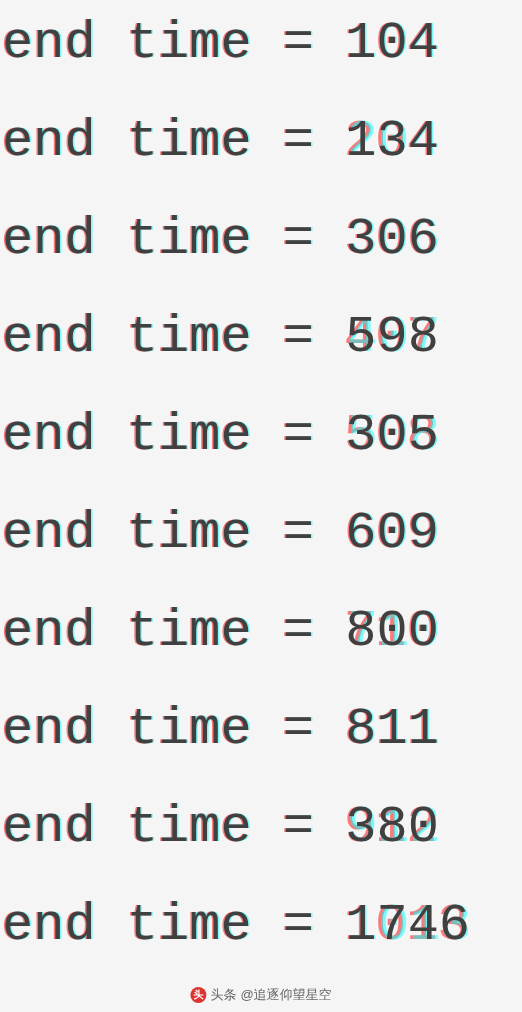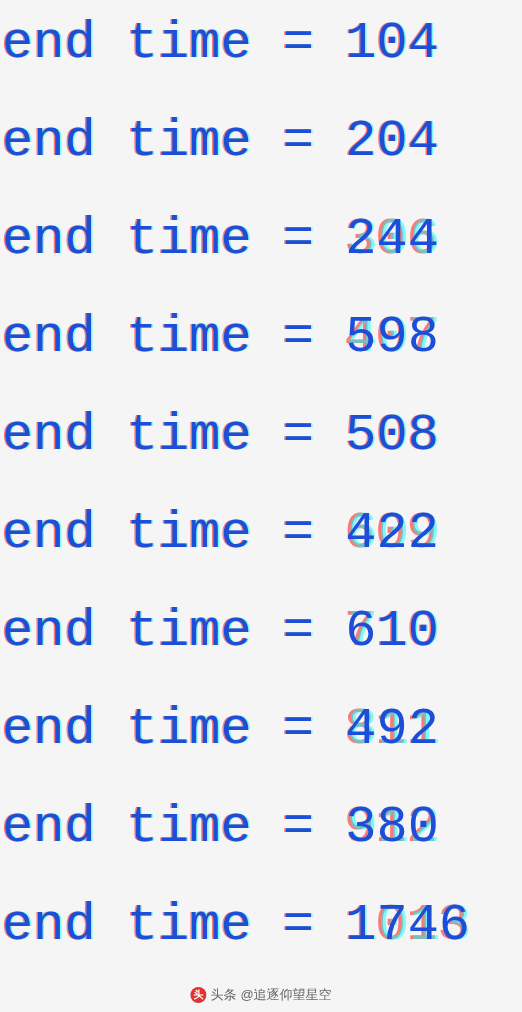--- a/index.html
+++ b/index.html
@@ -15,21 +15,21 @@
       overflow: hidden;
       position: relative;
     }
     .content {
       padding: 18px 2px;
     }
     .line {
       font-size: 52px;
       line-height: 1.0;
       margin-bottom: 46px;
-      color: #1d4ed8;
+      color: #404040;
       white-space: pre;
       position: relative;
     }
     .line::before {
       content: attr(data-shadow);
       position: absolute;
       left: -1.5px;
       top: 0;
       color: rgba(255, 0, 0, 0.5);
       z-index: -1;
@@ -76,27 +76,27 @@
       color: #fff;
       font-size: 10px;
       font-weight: bold;
     }
   </style>
 </head>
 <body>
 
 <div class="content">
   <div class="line" data-shadow="end time = 104">end time = 104</div>
-  <div class="line" data-shadow="end time = 204">end time = 204</div>
-  <div class="line" data-shadow="end time = 306">end time = 244</div>
+  <div class="line" data-shadow="end time = 204">end time = 134</div>
+  <div class="line" data-shadow="end time = 306">end time = 306</div>
   <div class="line" data-shadow="end time = 407">end time = 598</div>
-  <div class="line" data-shadow="end time = 508">end time = 508</div>
-  <div class="line" data-shadow="end time = 609">end time = 422</div>
-  <div class="line" data-shadow="end time = 710">end time = 610</div>
-  <div class="line" data-shadow="end time = 811">end time = 492</div>
+  <div class="line" data-shadow="end time = 508">end time = 305</div>
+  <div class="line" data-shadow="end time = 609">end time = 609</div>
+  <div class="line" data-shadow="end time = 710">end time = 800</div>
+  <div class="line" data-shadow="end time = 811">end time = 811</div>
   <div class="line" data-shadow="end time = 912">end time = 380</div>
   <div class="line" data-shadow="end time = 1013">end time = 1746</div>
 </div>
 
 <div class="watermark-logo wm1"></div>
 <div class="watermark-logo wm2"></div>
 <div class="watermark-logo wm3"></div>
 <div class="watermark-logo wm4"></div>
 
 <div class="footer">

